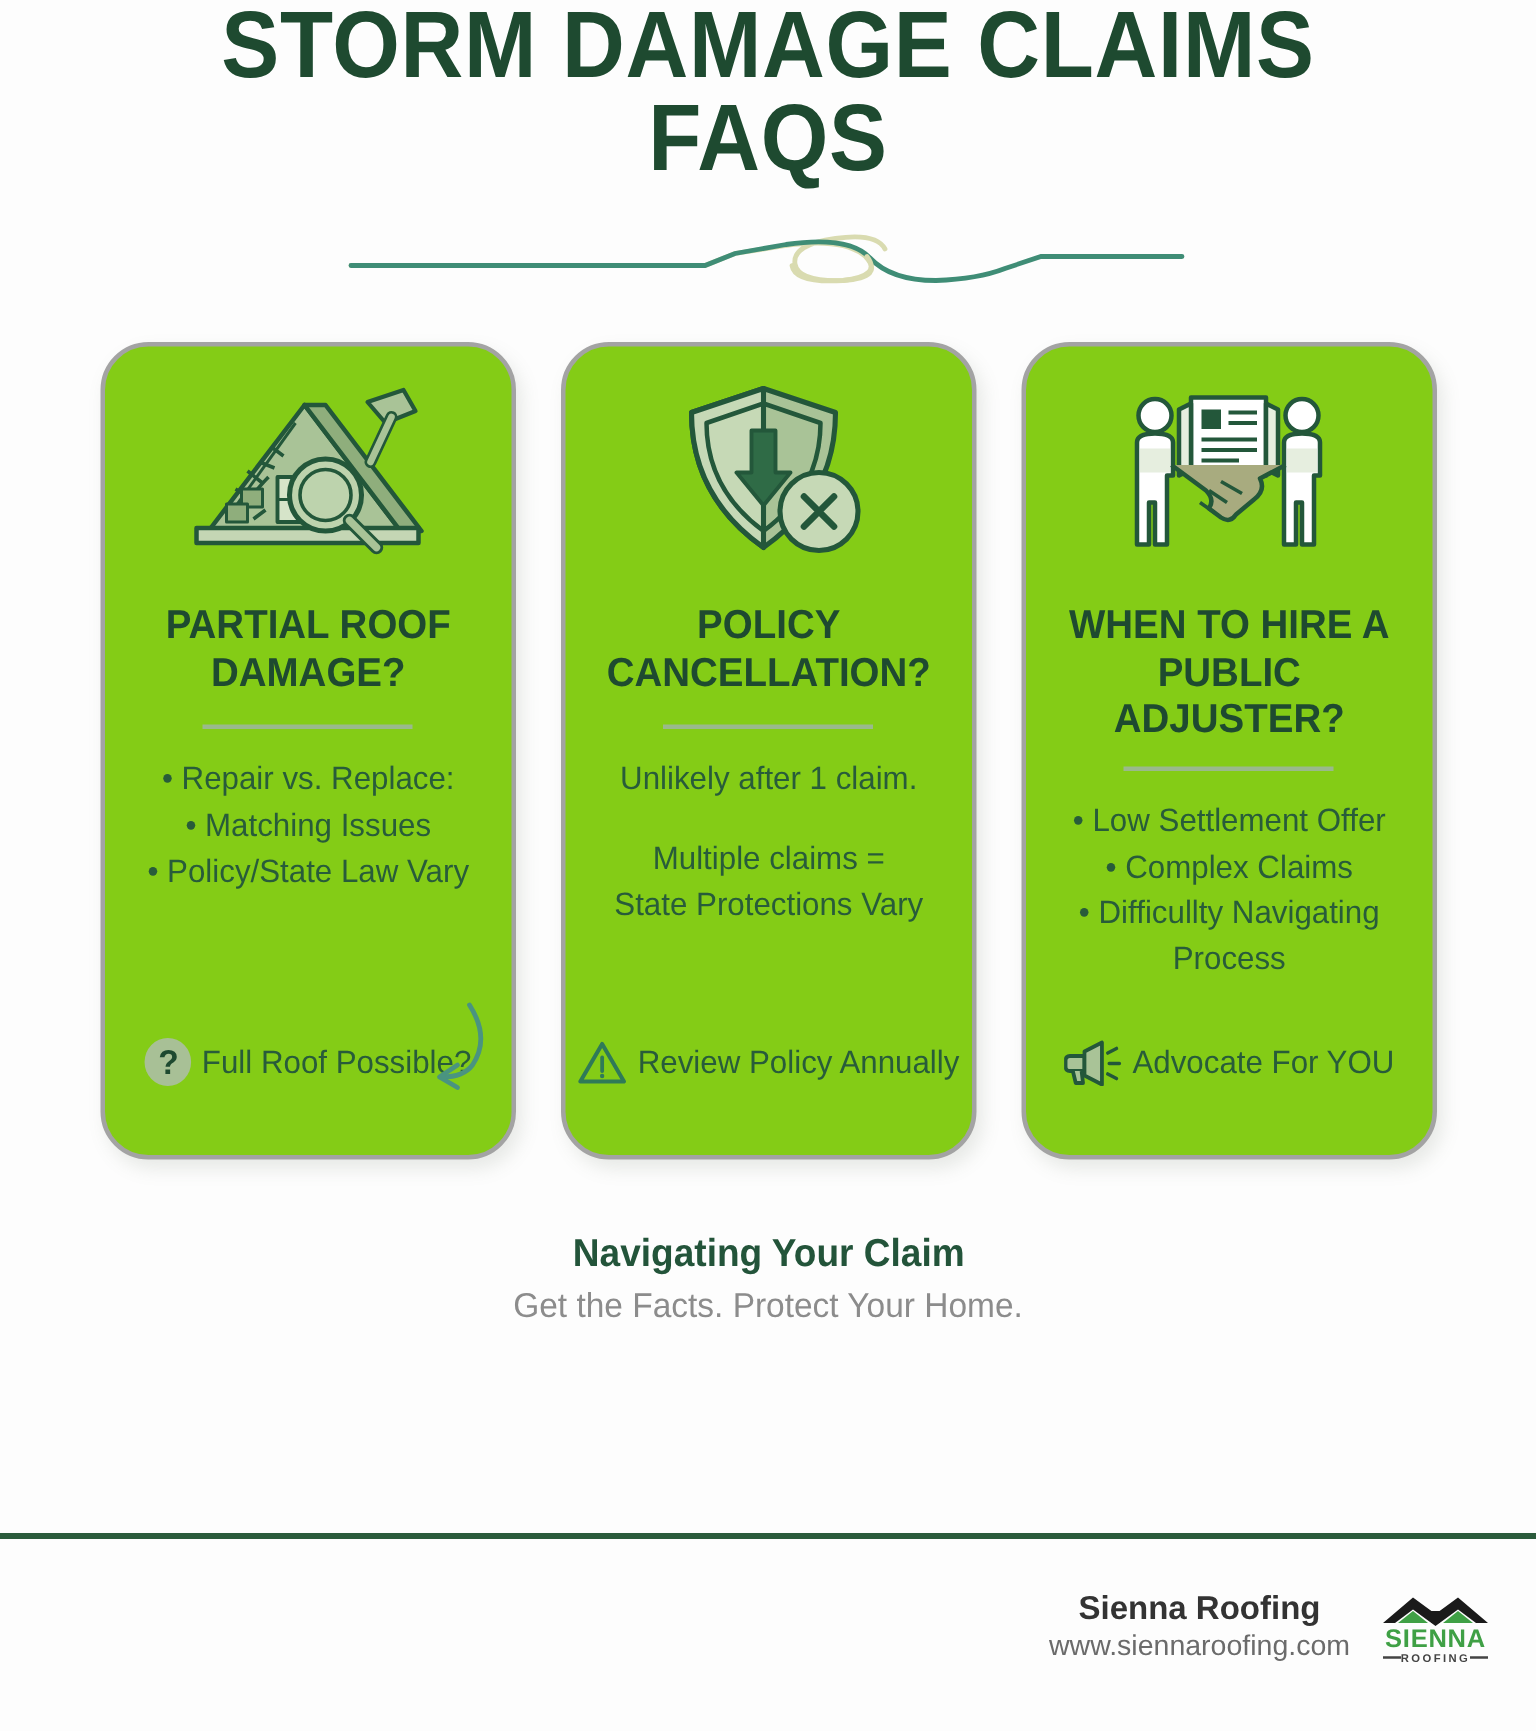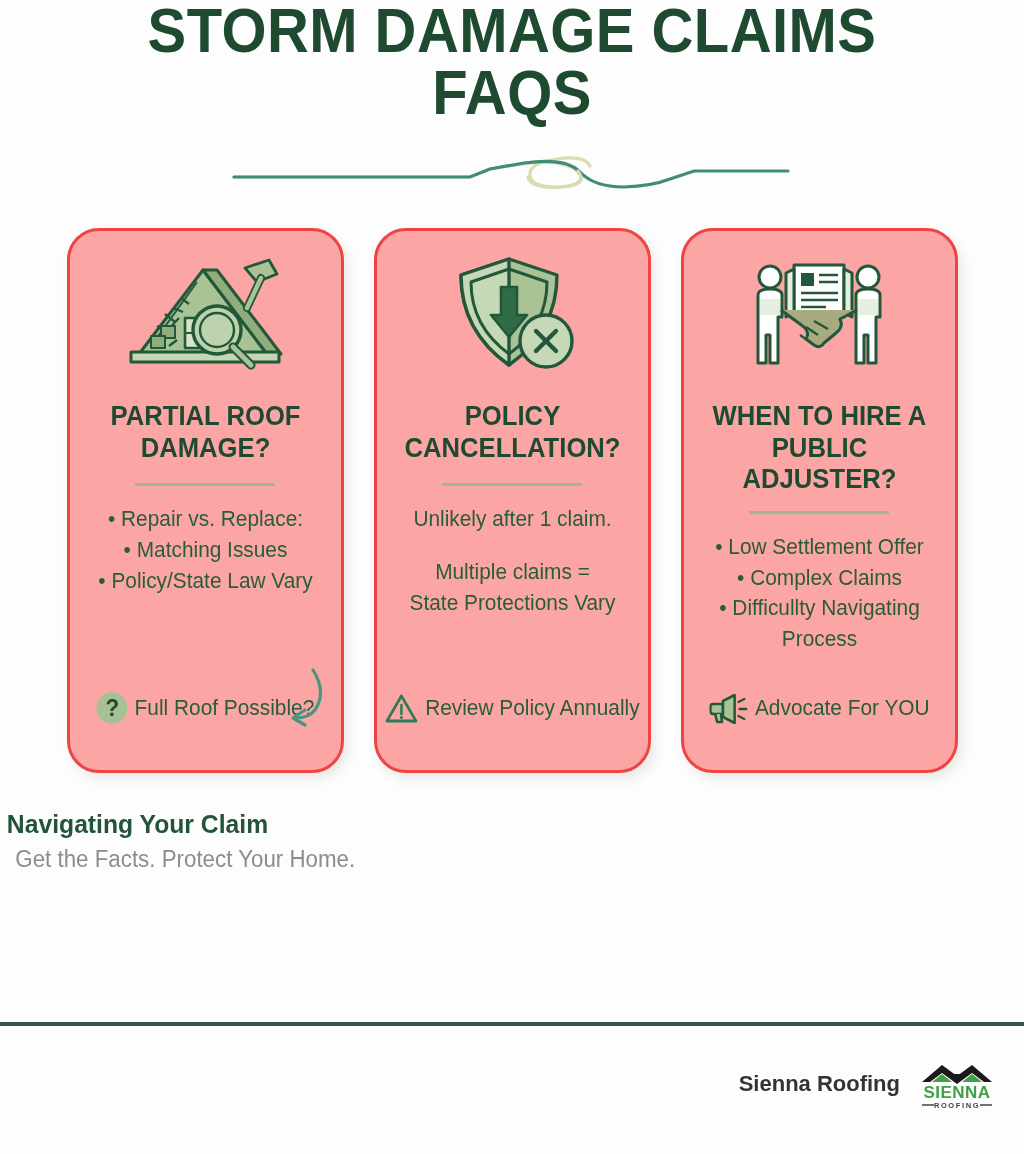--- a/index.html
+++ b/index.html
@@ -41,23 +41,23 @@
   .cards {
     display: flex;
     justify-content: center;
     gap: 30px;
     margin-top: 34px;
   }
   .card {
     width: 277px;
     height: 545px;
     box-sizing: border-box;
-    border: 3px solid #ef4444;
+    border: 3px solid #a3a3a3;
     border-radius: 32px;
-    background: #fca5a5;
+    background: #84cc16;
     box-shadow: 4px 6px 12px rgba(120, 130, 115, 0.16);
     display: flex;
     flex-direction: column;
     align-items: center;
     padding: 0 14px;
     position: relative;
   }
   .card-icon {
     height: 170px;
     display: flex;
@@ -134,22 +134,22 @@
     flex: 0 0 auto;
   }
   .curved-arrow {
     position: absolute;
     right: 14px;
     bottom: 42px;
   }
 
   
   .tagline {
-    text-align: left;
-    margin-top: 36px;
+    text-align: center;
+    margin-top: 47px;
   }
   .tagline-main {
     font-family: "Liberation Sans Narrow", "Liberation Sans", sans-serif;
     font-weight: bold;
     font-size: 26px;
     color: #23543a;
     transform: scaleX(0.95);
     display: inline-block;
   }
   .tagline-sub {
@@ -341,20 +341,21 @@
 <div class="tagline">
   <span class="tagline-main">Navigating Your Claim</span>
   <span class="tagline-sub">Get the Facts. Protect Your Home.</span>
 </div>
 
 <div class="footer-rule"></div>
 
 <div class="footer">
   <div class="footer-text">
     <div class="footer-name">Sienna Roofing</div>
+    <div class="footer-url">www.siennaroofing.com</div>
   </div>
 
   <svg width="78" height="56" viewBox="0 0 78 56">
     <path d="M4 26 L24 9 L39 20 L54 9 L74 26 L66 26 L54 17 L39 28 L24 17 L12 26 Z" fill="#1a1a1a"></path>
     <path d="M14 26 L24 18 L34 26 Z" fill="#3fa045"></path>
     <path d="M44 26 L54 18 L64 26 Z" fill="#3fa045"></path>
     <rect x="36" y="18" width="6" height="8" fill="#1a1a1a"></rect>
     <text x="39" y="42" font-family="'Liberation Sans', sans-serif" font-size="17" font-weight="bold" fill="#3fa045" text-anchor="middle" letter-spacing="0.5">SIENNA</text>
     <text x="39" y="52" font-family="'Liberation Sans', sans-serif" font-size="7.5" font-weight="bold" fill="#444444" text-anchor="middle" letter-spacing="1.6">ROOFING</text>
     <path d="M4 49 L16 49 M62 49 L74 49" stroke="#444444" stroke-width="1.6"></path>

